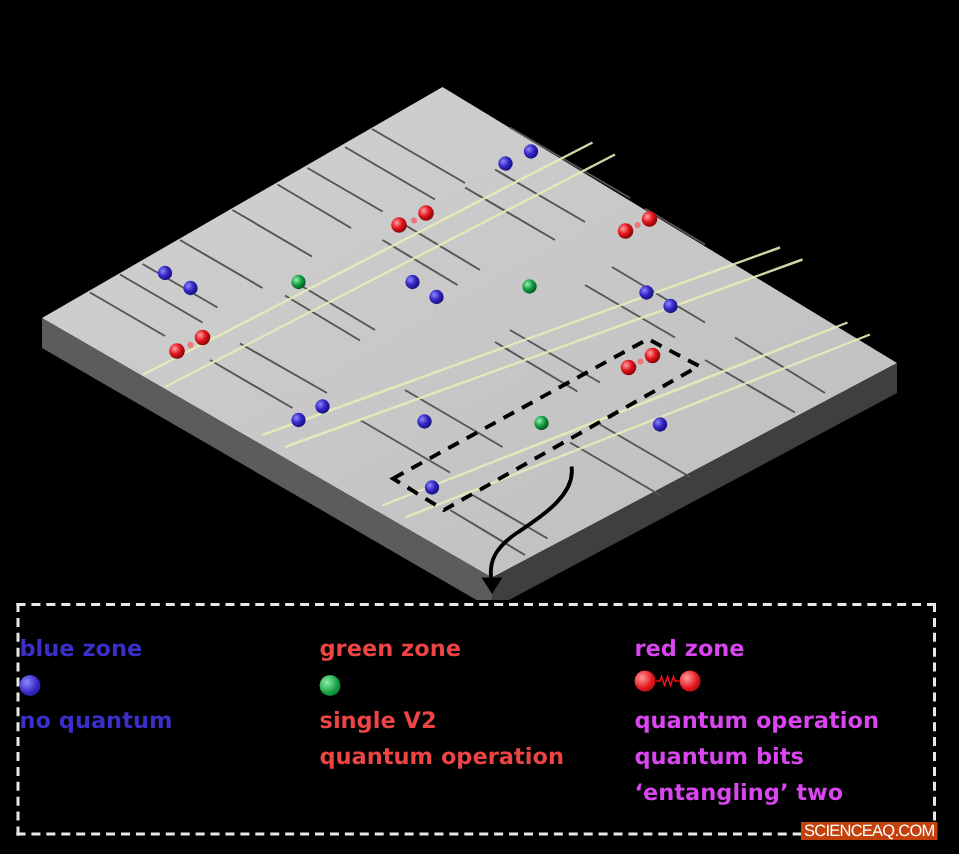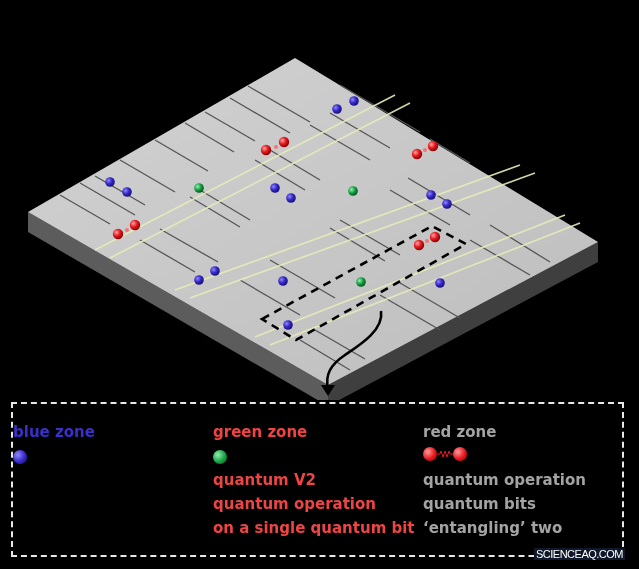--- a/index.html
+++ b/index.html
@@ -5,31 +5,31 @@
   html, body { margin:0; padding:0; background:#000; }
   body { width:639px; height:569px; position:relative; overflow:hidden; font-family:"DejaVu Sans", sans-serif; }
   #chip { position:absolute; left:0; top:0; width:639px; height:400px; }
   .legend {
     position:absolute; left:11px; top:402px; width:613px; height:155px;
     border:2px dashed #e8e8e8; box-sizing:border-box;
   }
   .col { position:absolute; top:16px; font-weight:bold; font-size:15px; line-height:24px; }
   .col.blue { left:0; width:124px; color:#3b2fc9; }
   .col.green { left:200px; width:230px; color:#ef4444; }
-  .col.red { left:410px; width:205px; color:#a3a3a3; }
+  .col.red { left:410px; width:205px; color:#d946ef; }
   .col .title { display:block; }
   .col .desc { display:block; }
   .dot { display:inline-block; width:14px; height:14px; border-radius:50%; margin:3px 0 3px 0; vertical-align:middle; }
   .dot.blue { background:radial-gradient(circle at 35% 35%, #8f86ff, #3427c4 55%, #1a1280); }
   .dot.green { background:radial-gradient(circle at 35% 35%, #8ff0a8, #14a043 55%, #065a20); }
   .dot.red { background:radial-gradient(circle at 35% 35%, #ff9a9a, #e4151c 55%, #8a0508); }
   .pair { display:inline-flex; align-items:center; height:20px; }
   .watermark {
     position:absolute; right:14px; bottom:9px; color:#fff; font-family:"Liberation Sans", sans-serif;
-    font-size:11px; letter-spacing:-0.5px; background:#0f172a; padding:0 2px;text-align:right;
+    font-size:11px; letter-spacing:-0.5px; background:#c2410c; padding:0 2px;text-align:right;
   }
 </style>
 </head>
 <body>
 
 <svg id="chip" viewBox="0 0 639 400" xmlns="http://www.w3.org/2000/svg">
   <defs>
     <radialGradient id="gBlue" cx="35%" cy="35%" r="65%">
       <stop offset="0" stop-color="#8f86ff"></stop>
         <stop offset="0.55" stop-color="#3427c4"></stop>
@@ -149,27 +149,27 @@
   <g>
     <path d="M381,311 C384,330 360,345 345,355 C330,365 325,375 328,389" fill="none" stroke="#000" stroke-width="2.6"></path>
     <polygon points="321,385 335,385 328,396" fill="#000"></polygon>
   </g>
 </svg>
 
 <div class="legend">
   <div class="col blue">
     <span class="title">blue zone</span>
     <span class="dot blue"></span>
+    <span class="desc">no quantum</span>
   </div>
   <div class="col green">
     <span class="title">green zone</span>
     <span class="dot green"></span>
-    <span class="desc">quantum V2</span>
+    <span class="desc">single V2</span>
     <span class="desc">quantum operation</span>
-    <span class="desc">on a single quantum bit</span>
   </div>
   <div class="col red">
     <span class="title">red zone</span>
     <span class="pair">
       <span class="dot red"></span>
       <svg width="16" height="8" viewBox="0 0 16 8">
           <polyline points="0,4 3,4 4,1 6,7 8,1 10,7 12,1 13,4 16,4" fill="none" stroke="#e8141c" stroke-width="1"></polyline>
         </svg>
       <span class="dot red"></span>
     </span>

